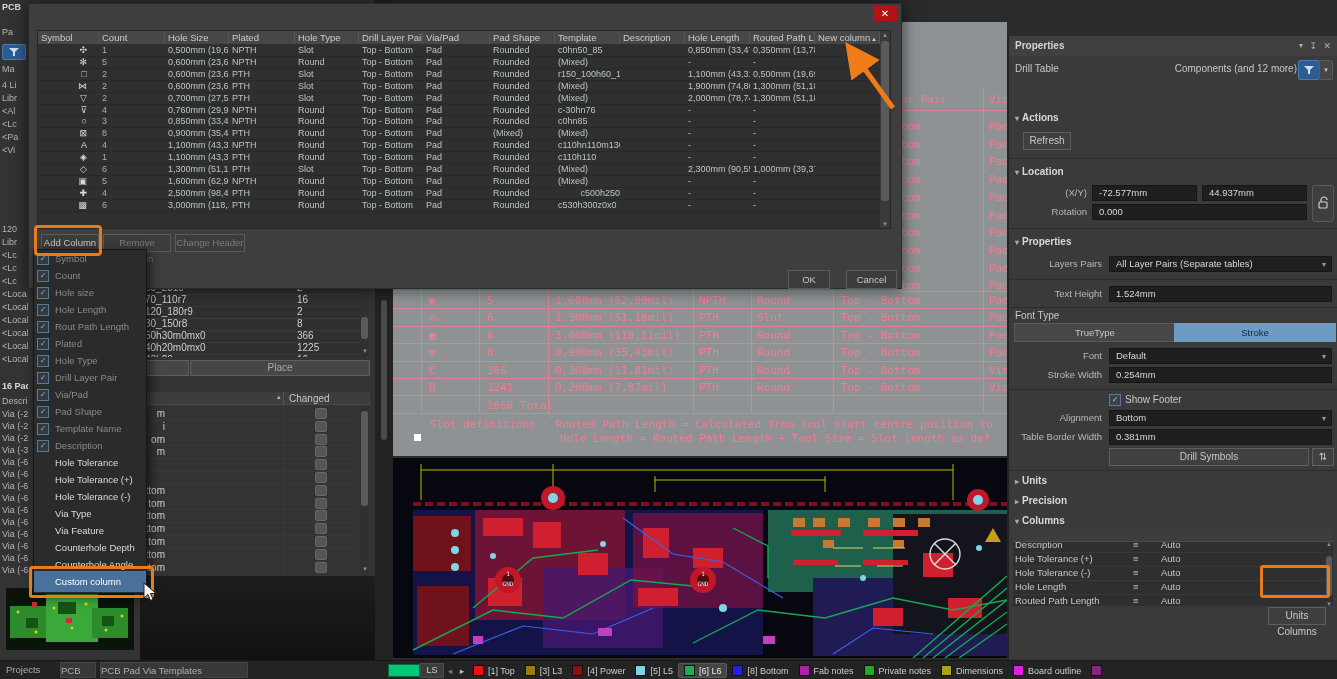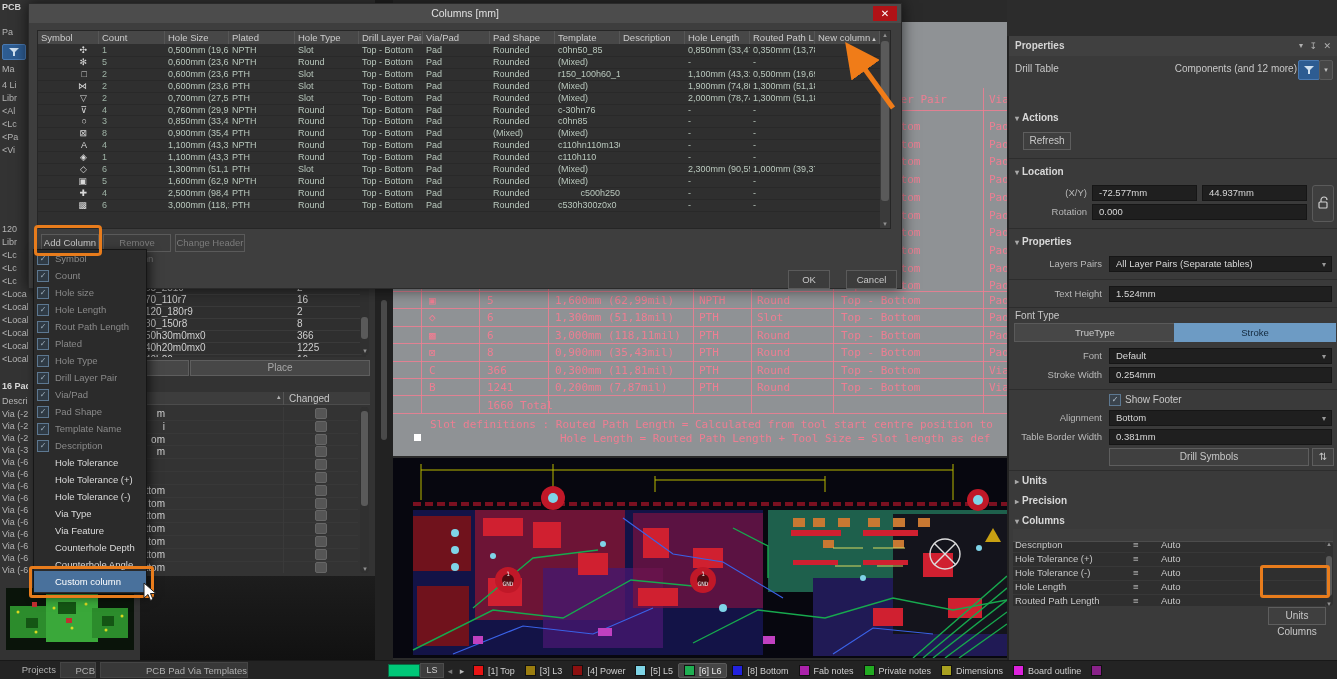--- a/index.html
+++ b/index.html
@@ -78,21 +78,21 @@
     text-align:center;line-height:18px;font-size:7px;border-radius:2px;}
   #search-box{position:absolute;left:4px;top:48px;width:320px;height:16px;background:#222;border:1px solid #191919;
     border-radius:2px;color:#9a9a9a;line-height:16px;}
   .col-hd{position:absolute;top:17px;height:13px;color:#c0c0c0;font-size:11px;line-height:13px;}
   .colrow{position:absolute;left:0;width:100%;height:14px;line-height:14px;border-bottom:1px solid #383838;color:#c8c8c8;font-size:9.5px;}
   .colrow .align-ic{position:absolute;left:120px;color:#a8a8a8;}
   .colrow .w-auto{position:absolute;left:148px;}
   .p-tab{position:absolute;top:662px;height:16px;line-height:16px;text-align:center;font-size:9.5px;color:#c0c0c0;}
   
   #statusbar{left:0;top:660px;width:1337px;height:19px;background:#232323;border-top:1px solid #181818;z-index:6;}
-  .sb-tab{position:absolute;top:1px;height:16px;line-height:16px;color:#b0b0b0;font-size:9.5px;text-align:right;}
+  .sb-tab{position:absolute;top:1px;height:16px;line-height:16px;color:#b0b0b0;font-size:9.5px;text-align:left;}
   .sb-tab.raised{background:#383838;border:1px solid #454545;box-sizing:border-box;}
   #layerbar{position:absolute;left:388px;top:2px;height:15px;display:flex;align-items:center;}
   .layer-tab{display:flex;align-items:center;height:15px;padding:0 5px;color:#cfcfcf;font-size:9px;white-space:nowrap;}
   .layer-tab.active{background:#454545;border:1px solid #5a5a5a;box-sizing:border-box;border-radius:2px;color:#e8e8e8;}
   .layer-sw{width:9px;height:9px;margin-right:4px;border:1px solid #111;}
   
   .anno{border:3px solid #e87c1c;border-radius:4px;z-index:7;background:transparent;pointer-events:none;}
   #anno-arrow{z-index:7;pointer-events:none;}
   #cursor{z-index:8;pointer-events:none;}
 </style>
@@ -460,21 +460,20 @@
           <circle cx="116" cy="28" r="1.5"></circle>
         </g>
       <g fill="#c03030">
           <rect x="60" y="30" width="6" height="5"></rect>
           <rect x="26" y="14" width="5" height="5"></rect>
         </g>
     </svg>
   </div>
 
   <div id="dialog" class="abs">
-    <div id="dlg-title" class="abs">Columns [mm]</div>
     <div id="dlg-close" class="abs">✕</div>
     <div id="dlg-table" class="abs">
         <div class="hd-cell ellip" style="left: 0px; width: 61px;">Symbol</div>
         <div class="hd-cell ellip" style="left: 61px; width: 66px;">Count</div>
         <div class="hd-cell ellip" style="left: 127px; width: 64px;">Hole Size</div>
         <div class="hd-cell ellip" style="left: 191px; width: 66px;">Plated</div>
         <div class="hd-cell ellip" style="left: 257px; width: 64px;">Hole Type</div>
         <div class="hd-cell ellip" style="left: 321px; width: 64px;">Drill Layer Pair</div>
         <div class="hd-cell ellip" style="left: 385px; width: 67px;">Via/Pad</div>
         <div class="hd-cell ellip" style="left: 452px; width: 65px;">Pad Shape</div>

